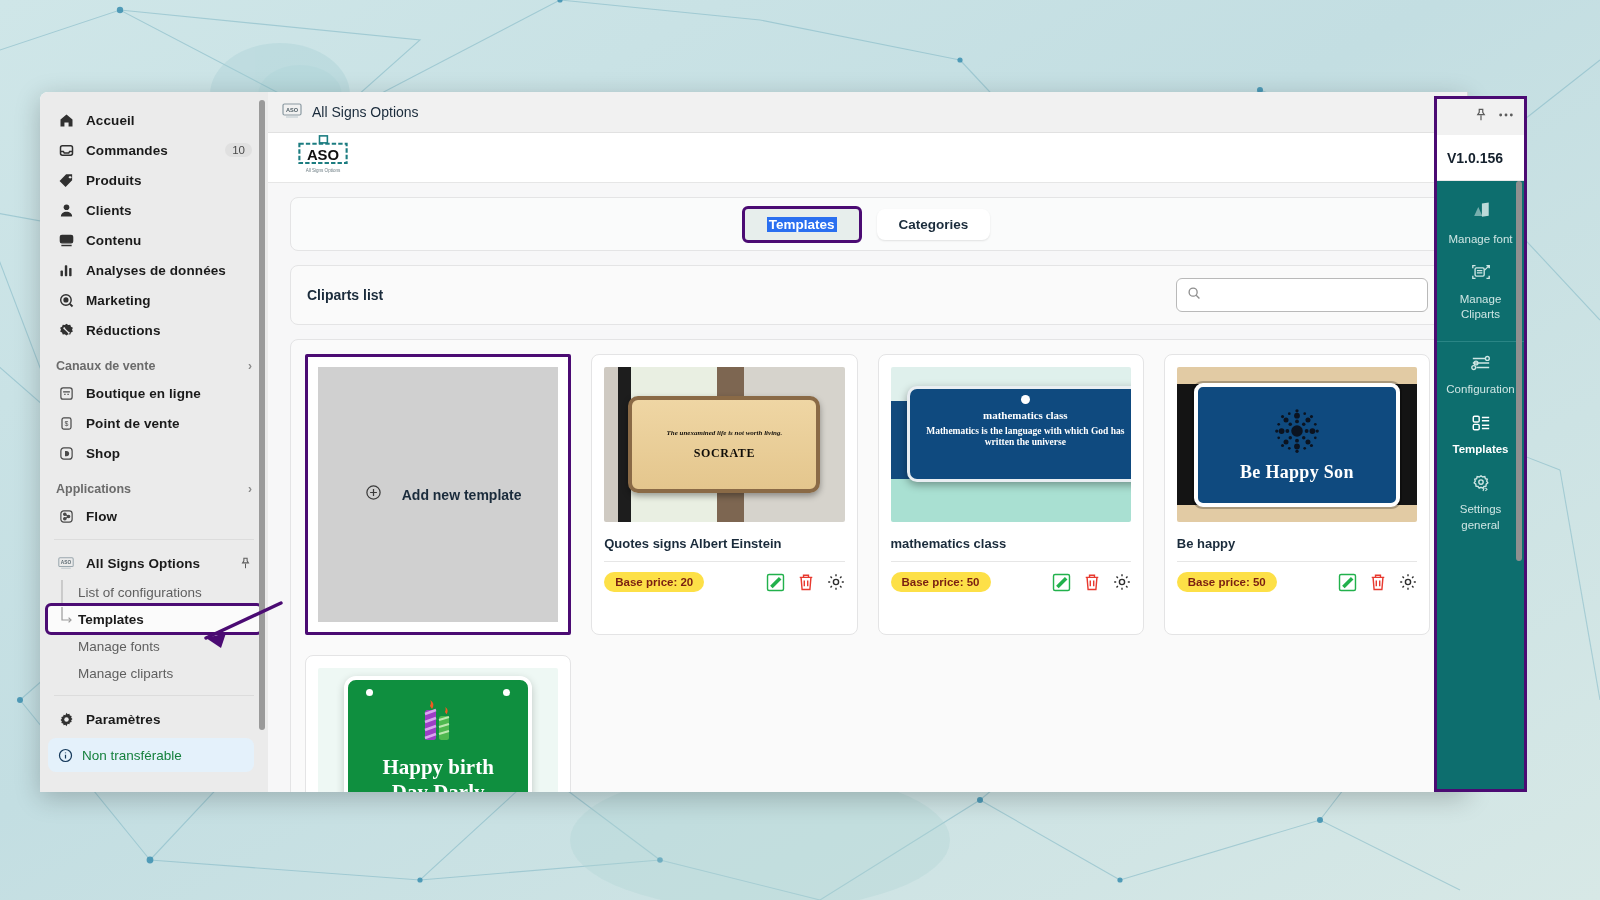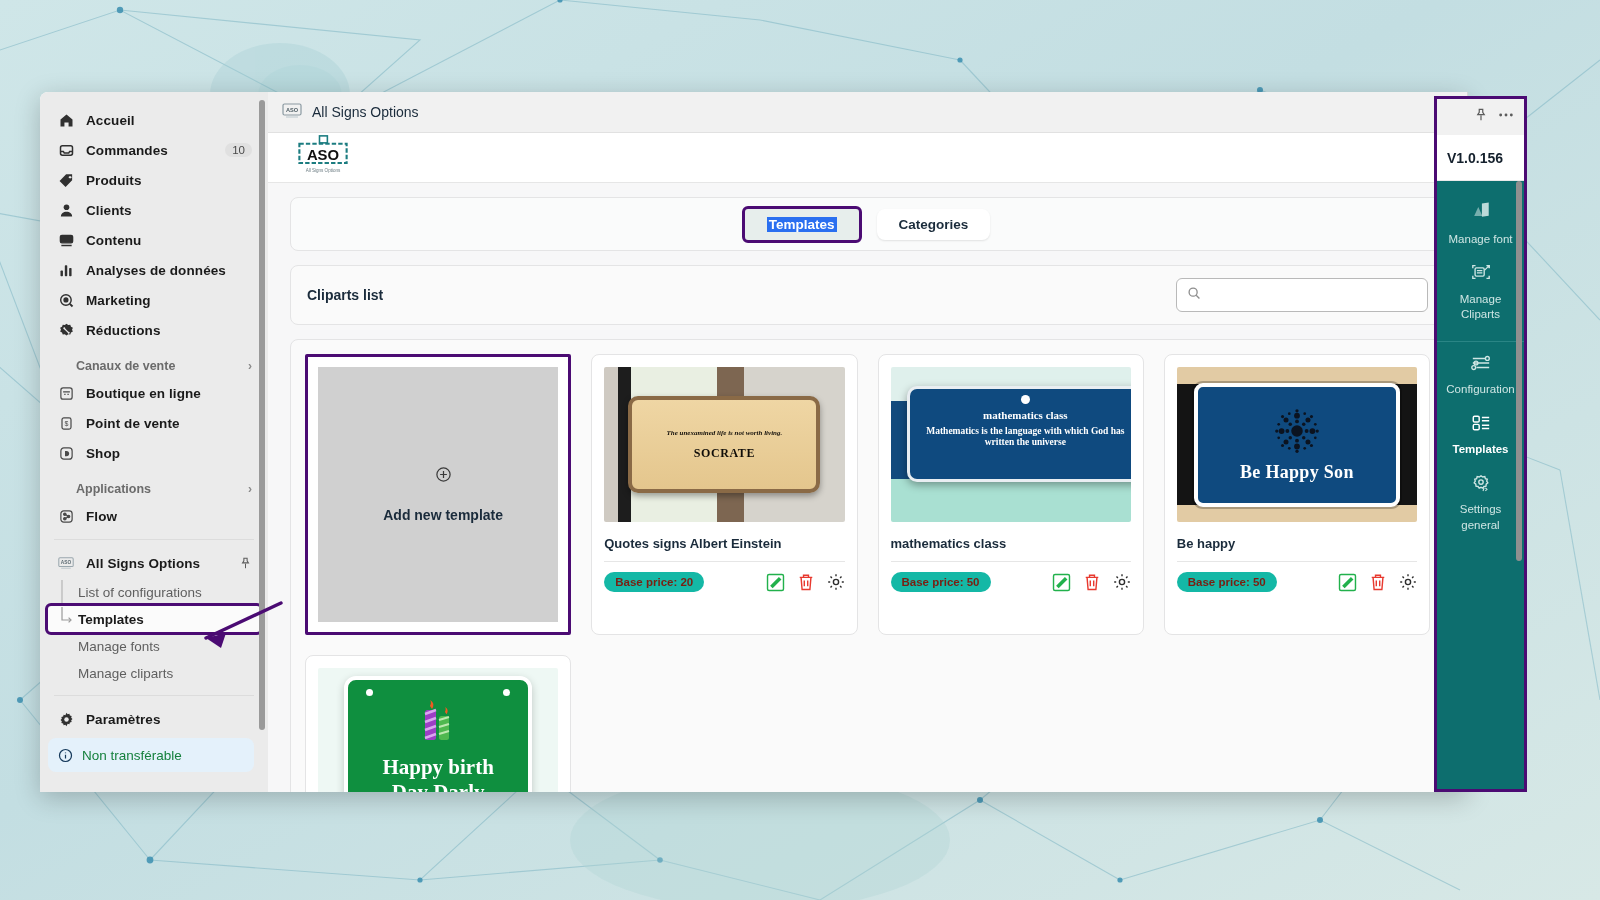--- a/index.html
+++ b/index.html
@@ -52,21 +52,20 @@
   .nav-item .lbl { font-weight: 600; letter-spacing: .1px; color:#1a1a1a; white-space: nowrap;}
   .nav-item .badge {
     margin-left: auto; background:#e0e0e0; color:#4a4a4a;
     font-size:11.5px; font-weight:400; border-radius: 8px;
     padding: 1px 7px; min-width: 25px; text-align:center;
   }
   .nav-section {
     display:flex; align-items:center;
     font-size: 12.5px; font-weight:600; color:#6b6b6b;
     padding: 13px 16px 6px 16px;
-    margin-left: 20px;
   }
   .nav-section .chev { margin-left:auto; color:#8a8a8a; font-size: 12px;}
   .nav-sub {
     display:flex; align-items:center;
     height: 26px; margin: 0 8px 1px 8px; padding: 0 8px 0 30px;
     border-radius: 8px; color:#5f5f5f; font-size: 13.5px; cursor:pointer;
     position:relative; white-space:nowrap;
   }
   .nav-sub.current {
     background: #fbfbfb; color:#1a1a1a; font-weight:700;
@@ -155,37 +154,37 @@
   .card {
     background:#fff; border:1px solid #e4e4e5; border-radius: 8px;
     padding: 12px; display:flex; flex-direction:column;
   }
   .card.addnew {
     padding: 0; border: 3px solid #4b0b73; border-radius: 2px;
     background:#fff;
   }
   .addnew-inner {
     margin: 10px; flex:1 1 auto; background:#d0d0d0;
-    display:flex; flex-direction:column; align-items:center; justify-content:center;
+    display:flex; align-items:center; justify-content:center;
     gap: 20px; cursor:pointer; min-height: 255px; padding-left: 10px;
   }
   .addnew-inner .lbl { font-weight:800; font-size:14px; color:#1a2b3b; }
 
   .thumb {
     width: 100%; height: 155px; border-radius: 2px; overflow:hidden;
     display:flex; align-items:center; justify-content:center; position:relative;
   }
   .card .cname {
     font-size: 13px; font-weight:700; color:#1a2b3b;
     margin: 14px 0 10px 0;
   }
   .card hr { border:0; border-top:1px solid #e6e6e6; margin: 0 0 10px 0; }
   .card-foot { display:flex; align-items:center; }
   .price-pill {
-    background:#14b8a6; color:#7a1f12; font-size:11.5px; font-weight:700;
+    background:#fde047; color:#7a1f12; font-size:11.5px; font-weight:700;
     border-radius: 10px; padding: 4px 11px;
   }
   .acts { margin-left:auto; display:flex; align-items:center; gap: 12px; }
   .acts span { cursor:pointer; display:flex; }
 
   
   .t-socrate { background: linear-gradient(90deg,#cfcac2 0 6%, #1d1d1d 6% 11%, #e9efe2 11% 47%, #7d6651 47% 58%, #d6d3cc 58% 100%); }
   .sign-wood {
     width: 80%; height: 62%; border-radius: 10px;
     background: linear-gradient(180deg,#efd6a4,#e4c68d);

